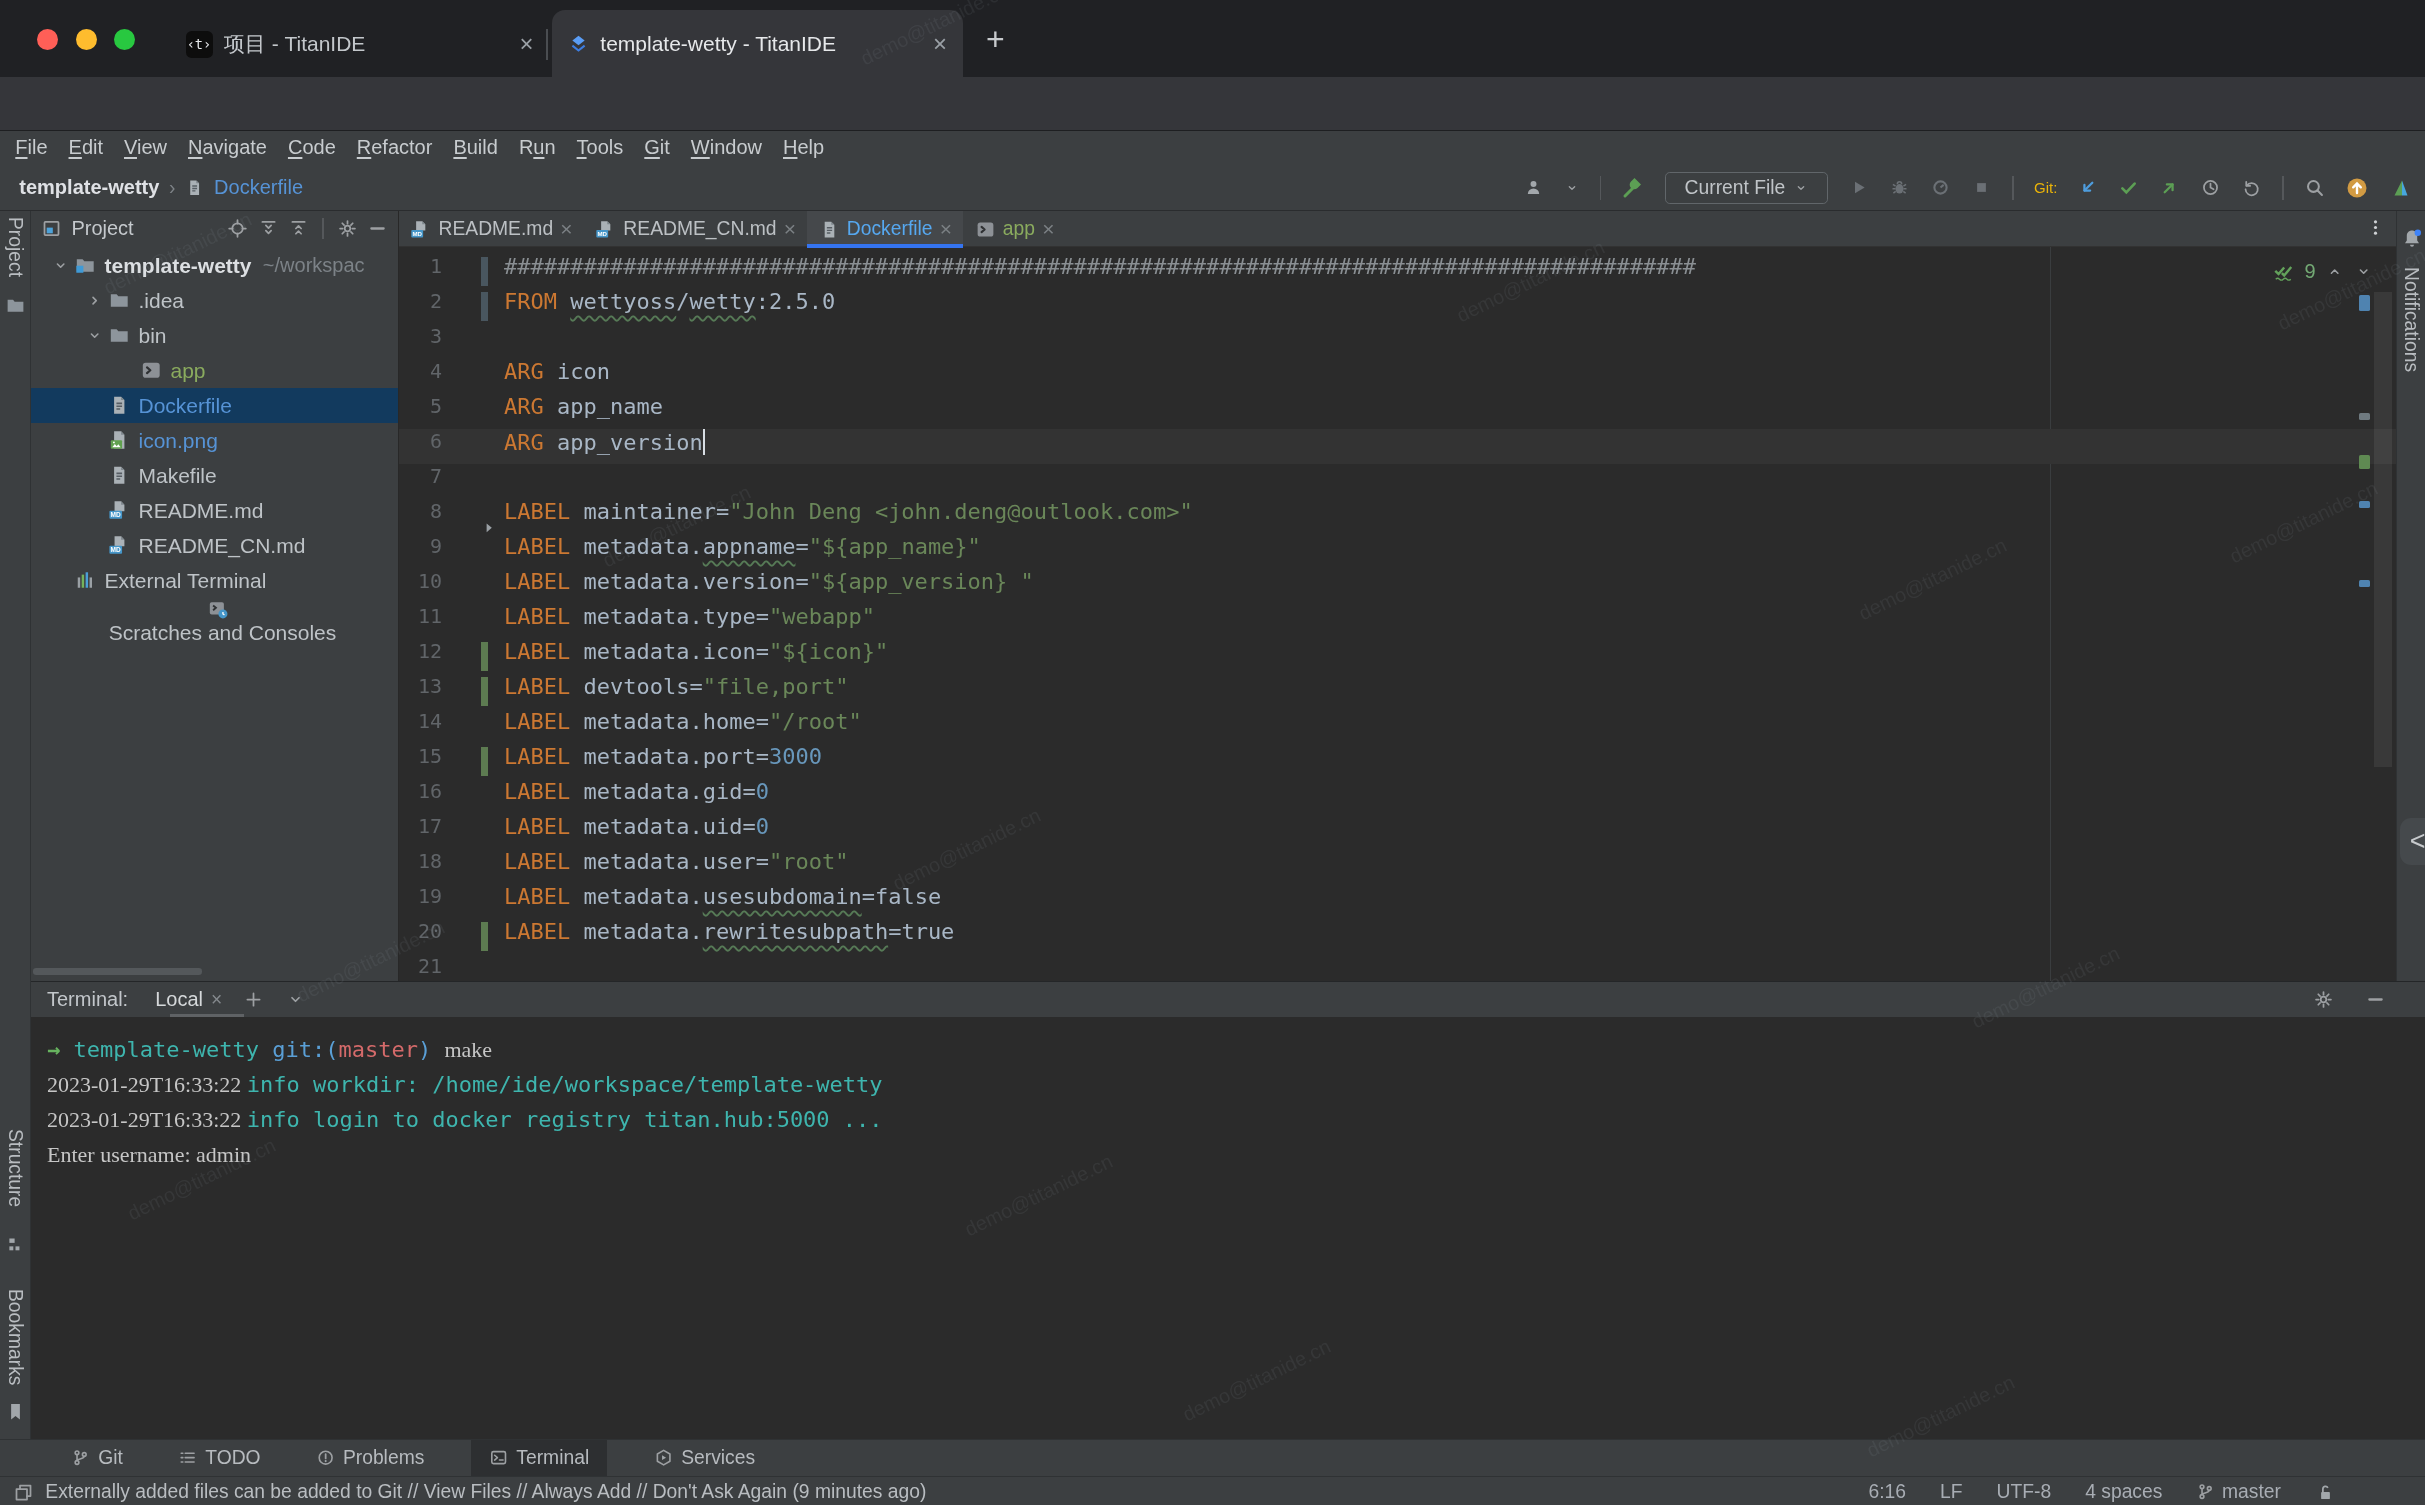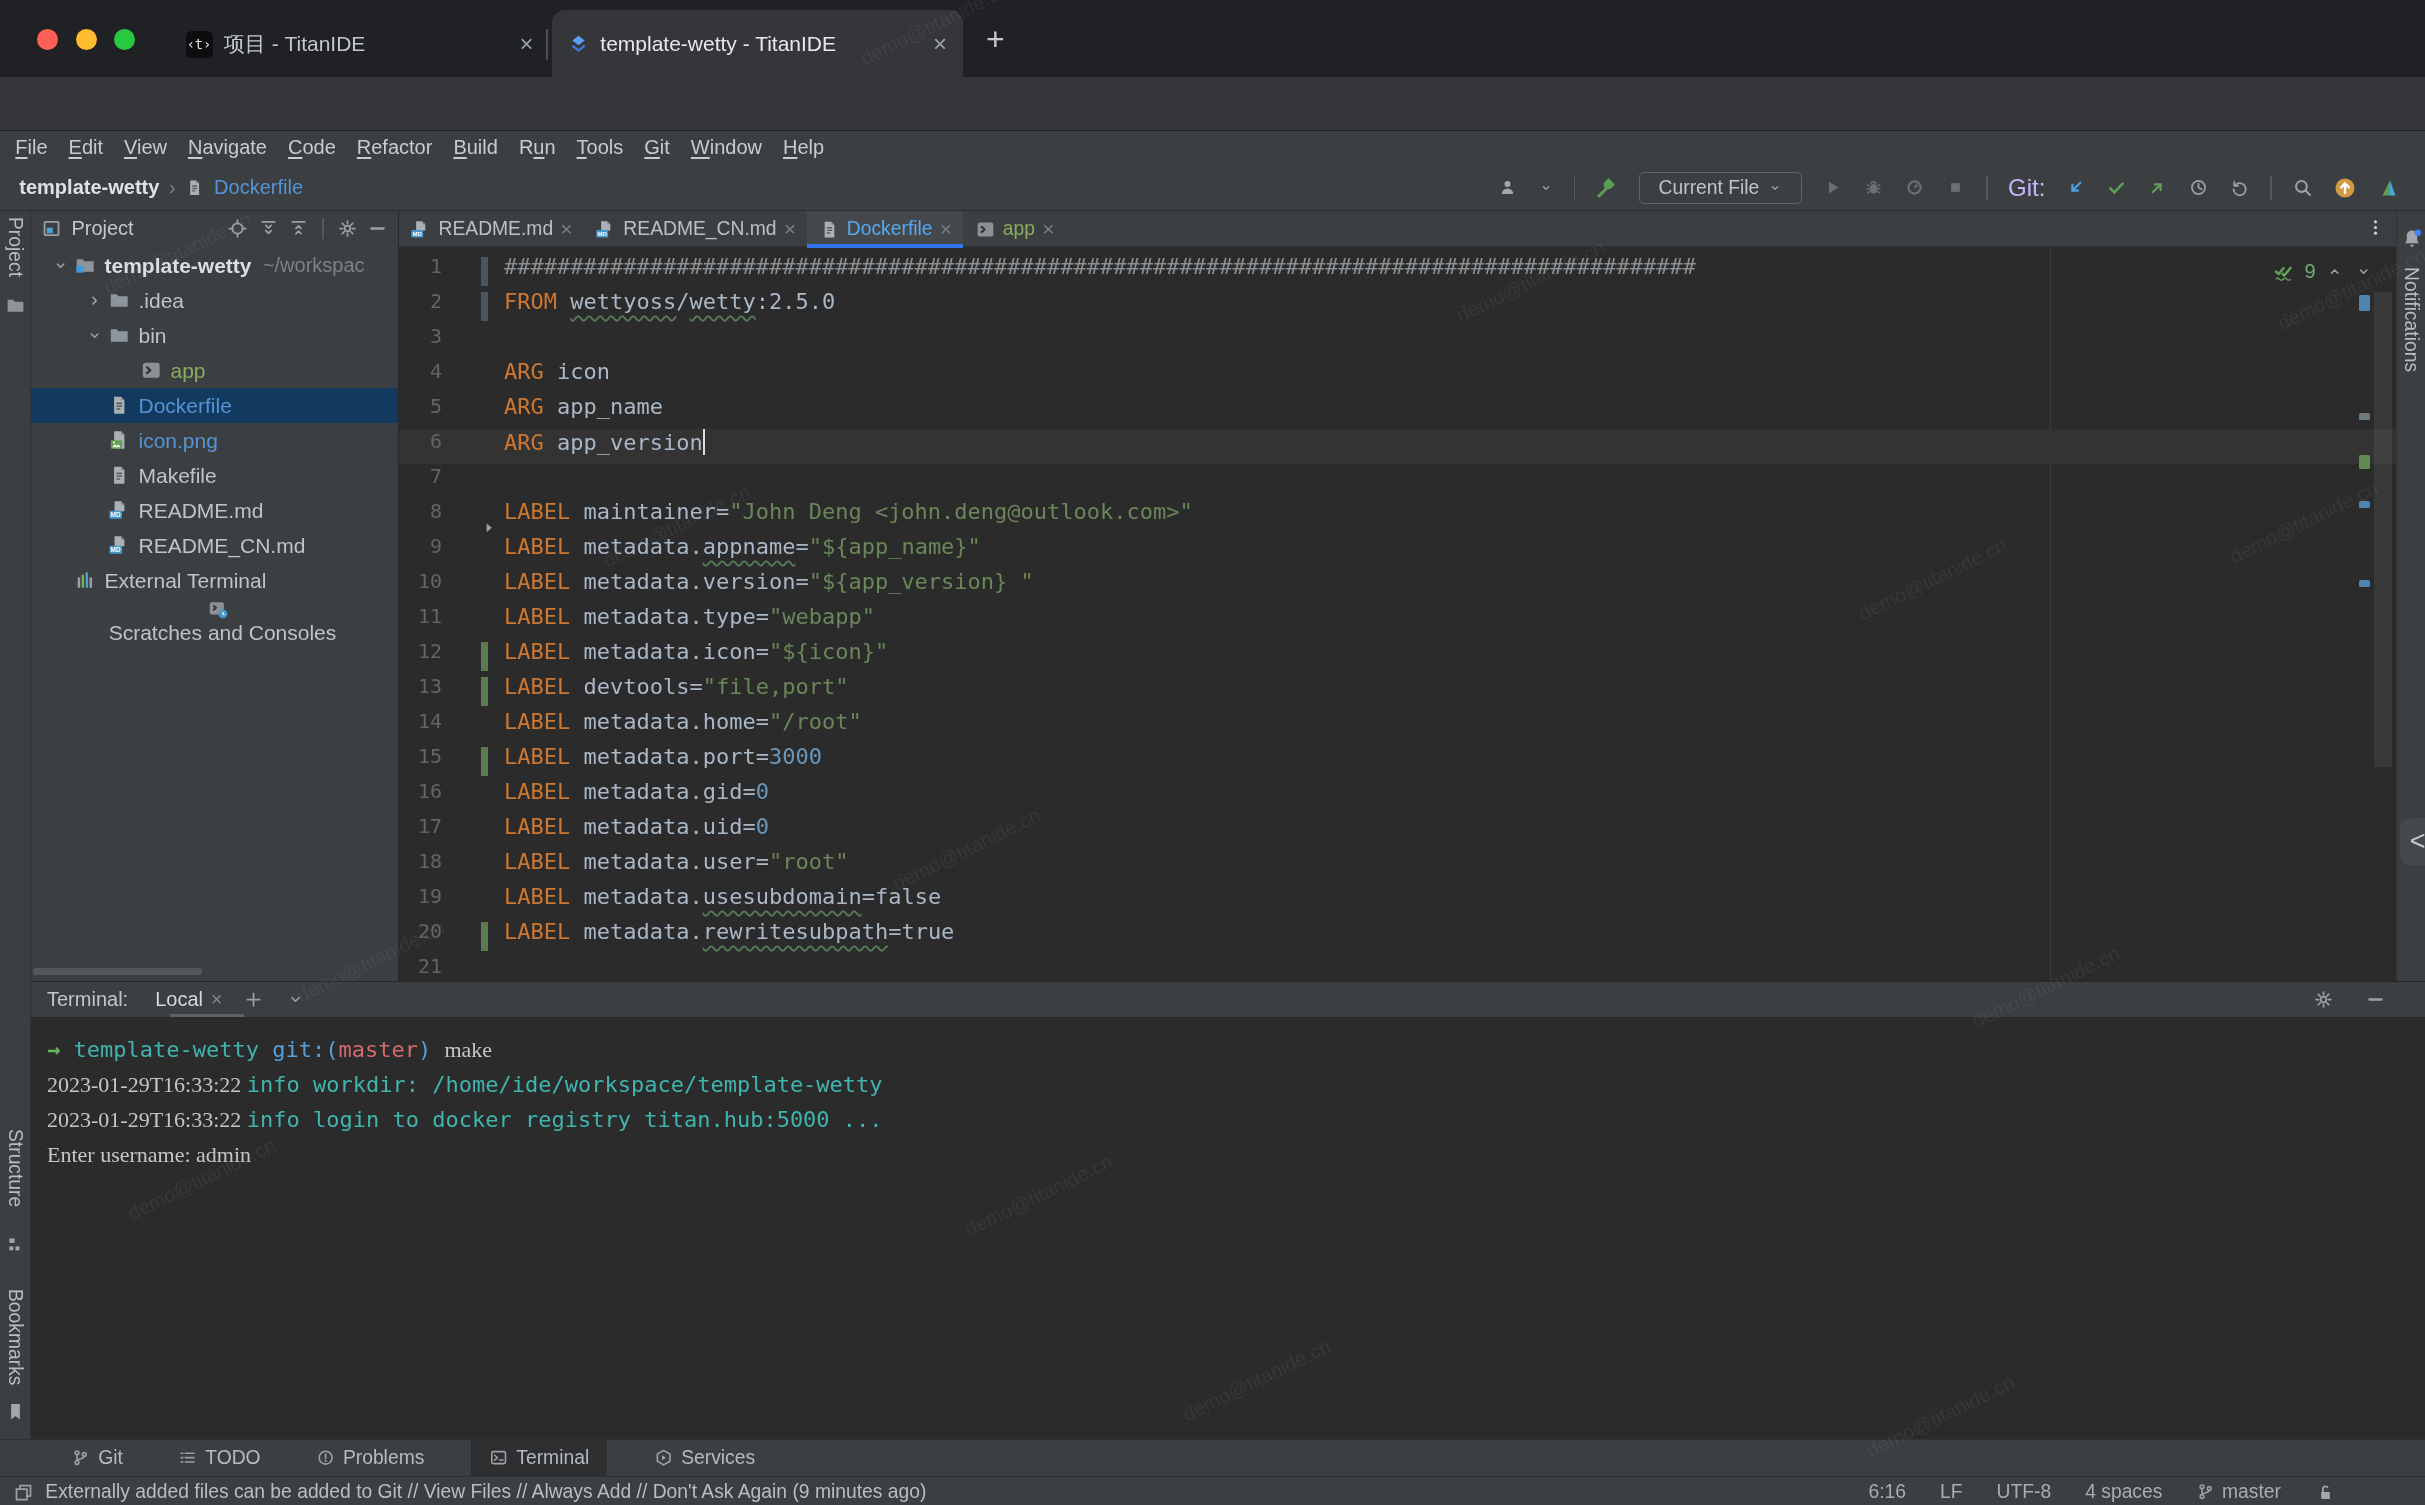--- a/index.html
+++ b/index.html
@@ -38,21 +38,21 @@
   
   #menu-row { left:0; top:130px; width:2426px; height:34px; background:#3c3f41; border-top:0.8px solid #1e1f21; display:flex; align-items:center; padding-left:4.8px; }
   .menu-item { font-size:20px; color:#c8cccf; padding:0 10.5px; }
   .mn { text-decoration:underline; text-underline-offset:3.2px; }
 
   #tool-row { left:0; top:164px; width:2426px; height:47px; background:#3c3f41; border-bottom:0.8px solid #2a2c2e; }
   #breadcrumb { position:absolute; left:19.3px; top:0; height:47px; display:flex; align-items:center; gap:9.7px; }
   #bc-project { font-size:20px; font-weight:bold; color:#dfe1e5; }
   .bc-sep { color:#7e8387; font-size:19.3px; }
   #bc-file { font-size:20px; color:#5693d6; }
-  #tool-right { position:absolute; right:25px; top:0; height:47px; display:flex; align-items:center; gap:20px; }
+  #tool-right { position:absolute; right:13px; top:0; height:47px; display:flex; align-items:center; gap:20px; }
   .tsep { width:1.6px; height:24px; background:#55585b; }
   #run-config { width:163px; height:32px; border:1.6px solid #61666a; border-radius:4.8px; display:flex; align-items:center; justify-content:center; gap:8px; color:#c0c4c8; font-size:19.3px; }
   #left-strip { position:absolute; left:0; top:211px; width:31px; height:1228px; background:#3c3f41; border-right:0.8px solid #2f3234; }
   .vlab { writing-mode:vertical-rl; font-size:19.3px; color:#b9bdc1; position:absolute; left:4px; }
   .strip-ic { position:absolute; left:4.8px; }
 
   #proj-panel { position:absolute; left:31px; top:211px; width:368px; height:770px; background:#3c3f41; border-right:0.8px solid #282828; overflow:hidden; }
   #proj-header { height:34px; display:flex; align-items:center; padding:0 9.7px; gap:9.7px; }
   #proj-title { font-size:20px; color:#c5c9cd; margin-right:13px; }
   .ph-sep { width:1.6px; height:21px; background:#55585b; margin:0 3.2px; }
@@ -303,21 +303,21 @@
             <circle cx="12" cy="12" r="7" style="stroke:#6b7075;stroke-width:2.4;fill:none"></circle>
             <path d="M12 12l3.6-3" style="stroke:#6b7075;stroke-width:2.4"></path>
           </svg>
         </span>
       <span>
           <svg width="21" height="21" viewBox="0 0 24 24">
             <rect x="7" y="7" width="10" height="10" fill="#6b7075"></rect>
           </svg>
         </span>
       <span class="tsep"></span>
-      <span style="font-size:24px;color:#c4b5fd">Git:</span>
+      <span style="font-size:15px;color:#eab308">Git:</span>
       <span>
           <svg width="21" height="21" viewBox="0 0 24 24">
             <path d="M17.5 6.5L8.5 15.5" style="stroke:#4e9ddd;stroke-width:2.6;fill:none;stroke-linecap:round"></path>
             <path d="M8.5 9v6.5H15" style="stroke:#4e9ddd;stroke-width:2.6;fill:none;stroke-linecap:round;stroke-linejoin:round"></path>
           </svg>
         </span>
       <span>
           <svg width="21" height="21" viewBox="0 0 24 24">
             <path d="M5 13l4.5 4.5L19 7.5" style="stroke:#5c9f54;stroke-width:3;fill:none;stroke-linecap:round"></path>
           </svg>

